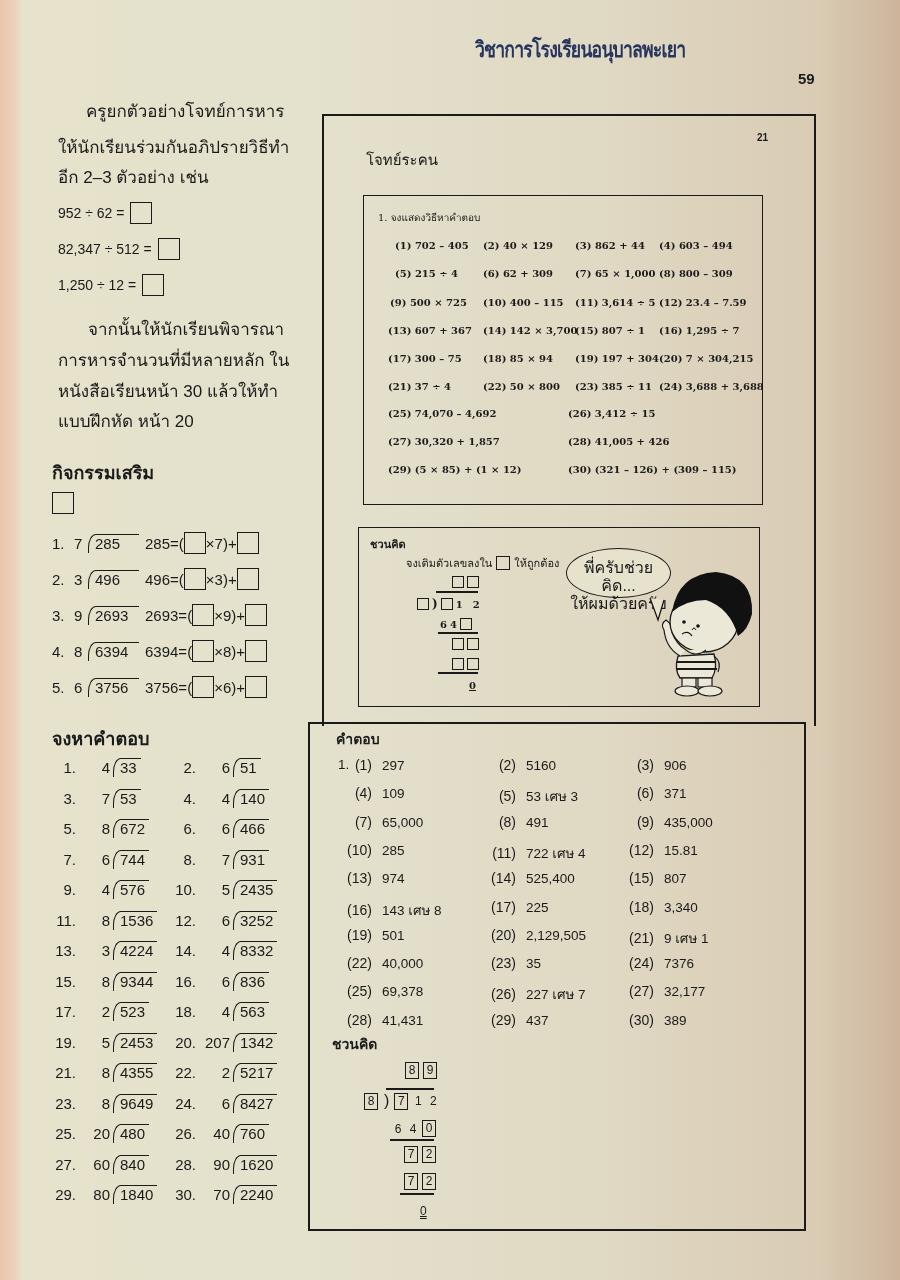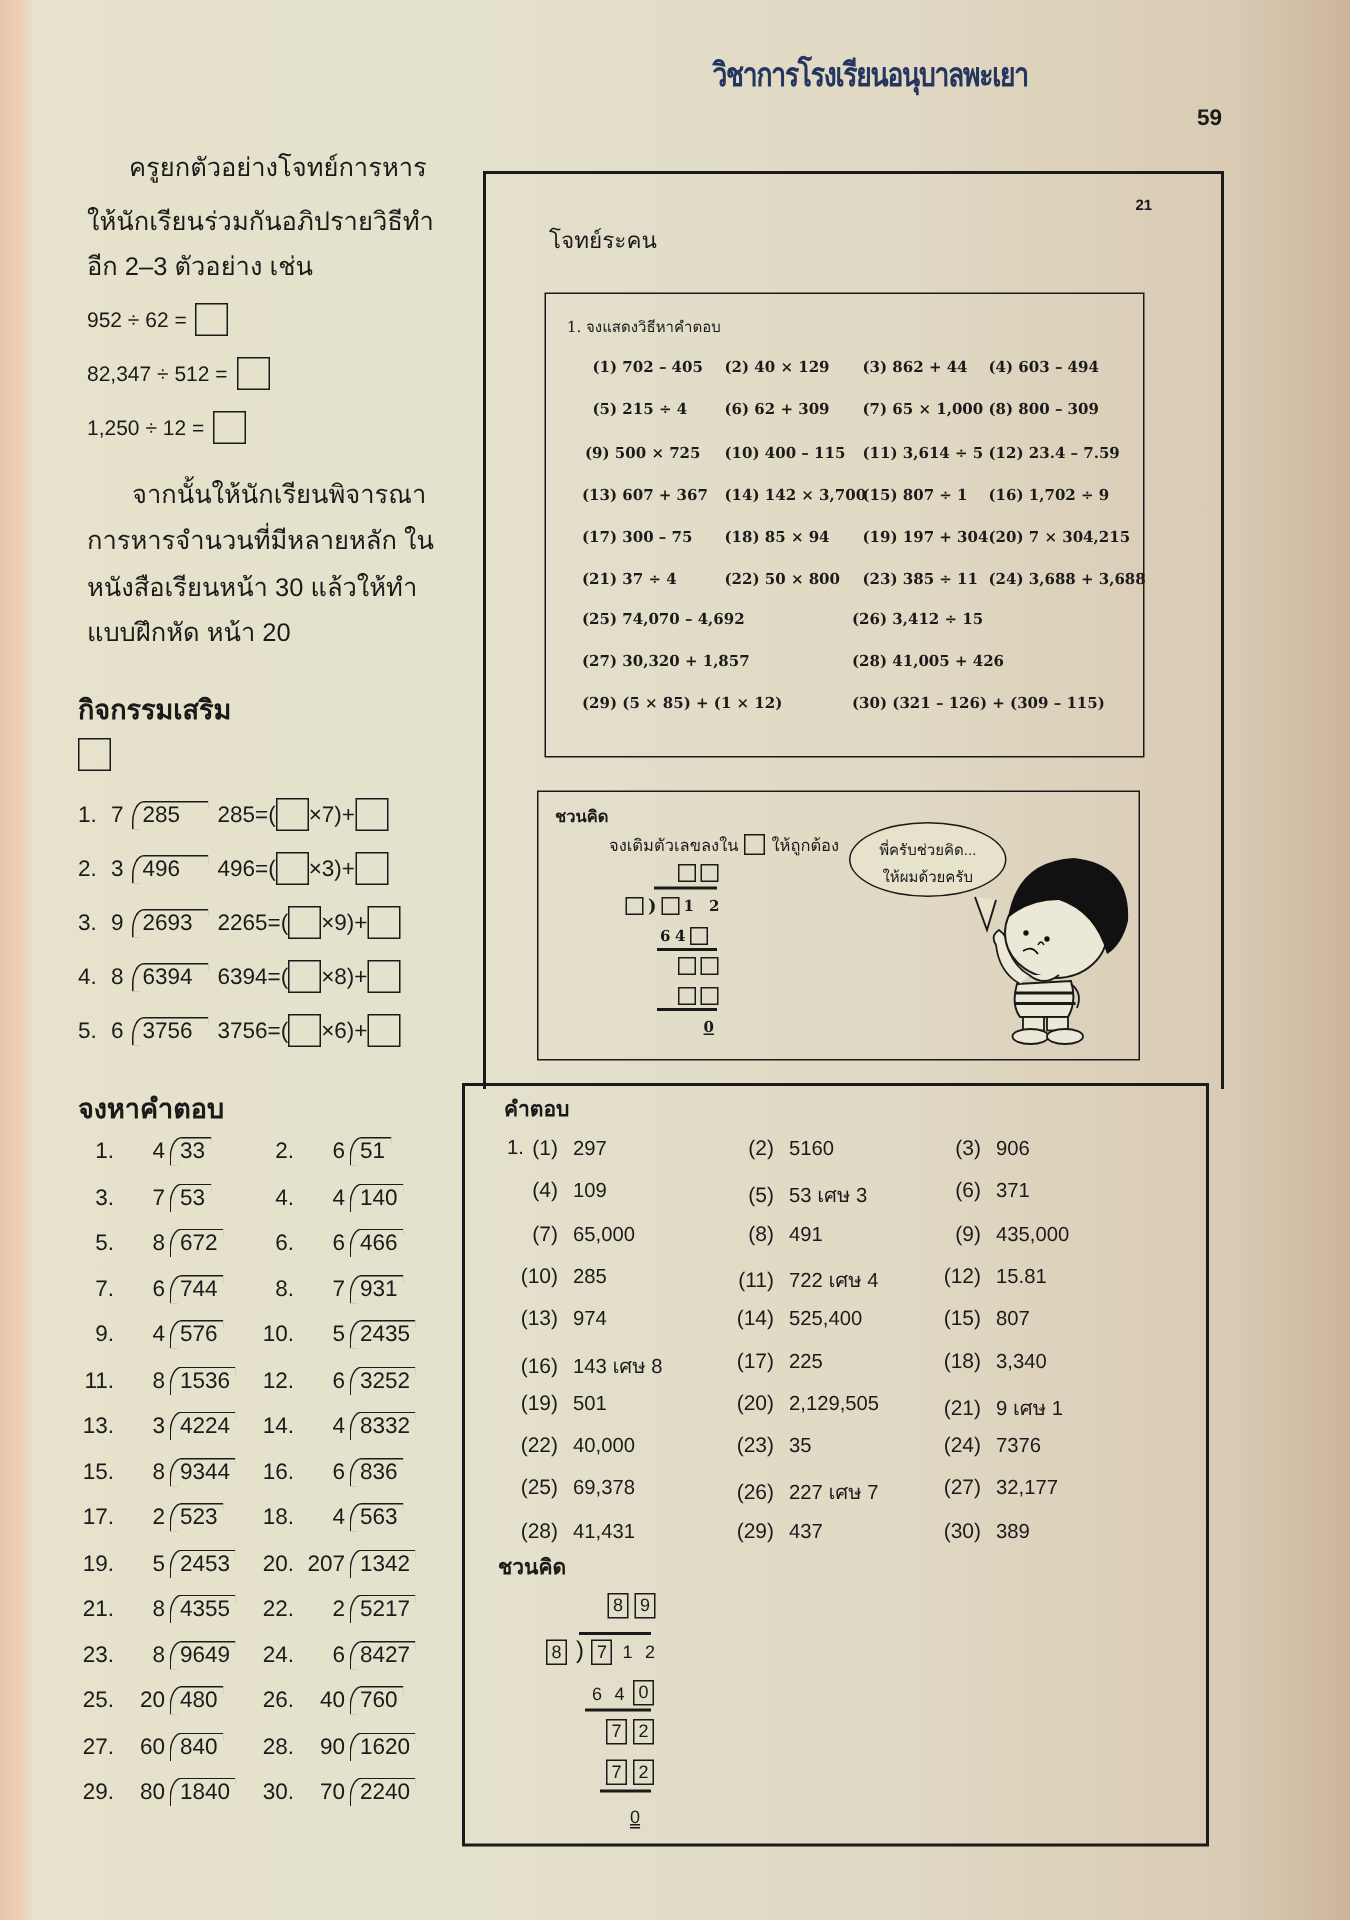--- a/index.html
+++ b/index.html
@@ -38,21 +38,21 @@
   .prob-head { left: 378px; top: 210px; font-size: 10px; font-family: "DejaVu Serif", serif; }
   .prob { position: absolute; font-size: 10px; font-weight: bold; font-family: "DejaVu Serif", serif; white-space: nowrap; }
 
   .think-box { left: 358px; top: 527px; width: 400px; height: 178px; border: 1.5px solid #1a1a1a; }
   .think-title { left: 370px; top: 535px; font-size: 11px; font-weight: bold; }
   .think-instr { left: 406px; top: 554px; font-size: 11px; display: flex; align-items: center; gap: 4px; white-space: nowrap; }
   .sm-sq { display: inline-block; width: 10px; height: 10px; border: 1.2px solid #1a1a1a; }
   .ld { position: absolute; font-size: 10px; font-weight: bold; font-family: "DejaVu Serif", serif; display: flex; gap: 3px; align-items: center; }
   .uline { position: absolute; height: 1.5px; background: #1a1a1a; }
 
-  .bubble { left: 566px; top: 548px; width: 105px; height: 50px; border: 1.5px solid #1a1a1a; border-radius: 50%; background: #e6e2cc; font-size: 10px; text-align: center; padding-top: 10px; box-sizing: border-box; line-height: 18px; }
+  .bubble { left: 566px; top: 548px; width: 105px; height: 50px; border: 1.5px solid #1a1a1a; border-radius: 50%; background: #e6e2cc; font-size: 16px; text-align: center; padding-top: 10px; box-sizing: border-box; line-height: 18px; }
 
   .ans-title { left: 336px; top: 728px; font-size: 14px; font-weight: bold; }
   .ans { position: absolute; font-size: 13.5px; white-space: nowrap; }
   .ans .lbl { display: inline-block; width: 32px; text-align: right; margin-right: 10px; font-size: 14px; }
   .think2-title { left: 332px; top: 1033px; font-size: 14px; font-weight: bold; }
   .bx { display: inline-block; width: 12px; height: 15px; border: 1.8px solid #1a1a1a; text-align: center; font-size: 12px; line-height: 15px; margin-right: 1px; }
   .ld2 { position: absolute; font-size: 12px; display: flex; align-items: center; gap: 3px; }
 </style>
 </head>
 <body>
@@ -108,21 +108,21 @@
         <span class="bracket" style="width:40px;">496</span>
         <span style="margin-left:6px;">496=(</span>
         <span class="sq sq-lg"></span>
         <span>×3)+</span>
         <span class="sq sq-lg"></span>
       </div>
       <div class="div-row" style="top:604px;">
         <span style="width:22px;">3.</span>
         <span style="width:14px;">9</span>
         <span class="bracket" style="width:40px;">2693</span>
-        <span style="margin-left:6px;">2265=(</span>
+        <span style="margin-left:6px;">2693=(</span>
         <span class="sq sq-lg"></span>
         <span>×9)+</span>
         <span class="sq sq-lg"></span>
       </div>
       <div class="div-row" style="top:640px;">
         <span style="width:22px;">4.</span>
         <span style="width:14px;">8</span>
         <span class="bracket" style="width:40px;">6394</span>
         <span style="margin-left:6px;">6394=(</span>
         <span class="sq sq-lg"></span>
@@ -310,21 +310,21 @@
     <div class="prob" style="left:483px; top:268px;">(6)  62 + 309</div>
     <div class="prob" style="left:575px; top:268px;">(7)  65 × 1,000</div>
     <div class="prob" style="left:659px; top:268px;">(8)  800 – 309</div>
     <div class="prob" style="left:390px; top:297px;">(9)  500 × 725</div>
     <div class="prob" style="left:483px; top:297px;">(10)  400 – 115</div>
     <div class="prob" style="left:575px; top:297px;">(11)  3,614 ÷ 5</div>
     <div class="prob" style="left:659px; top:297px;">(12)  23.4 – 7.59</div>
     <div class="prob" style="left:388px; top:325px;">(13)  607 + 367</div>
     <div class="prob" style="left:483px; top:325px;">(14)  142 × 3,700</div>
     <div class="prob" style="left:575px; top:325px;">(15)  807 ÷ 1</div>
-    <div class="prob" style="left:659px; top:325px;">(16)  1,702 ÷ 9</div>
+    <div class="prob" style="left:659px; top:325px;">(16)  1,295 ÷ 7</div>
     <div class="prob" style="left:388px; top:353px;">(17)  300 – 75</div>
     <div class="prob" style="left:483px; top:353px;">(18)  85 × 94</div>
     <div class="prob" style="left:575px; top:353px;">(19)  197 + 304</div>
     <div class="prob" style="left:659px; top:353px;">(20)  7 × 304,215</div>
     <div class="prob" style="left:388px; top:381px;">(21)  37 ÷ 4</div>
     <div class="prob" style="left:483px; top:381px;">(22)  50 × 800</div>
     <div class="prob" style="left:575px; top:381px;">(23)  385 ÷ 11</div>
     <div class="prob" style="left:659px; top:381px;">(24)  3,688 + 3,688</div>
     <div class="prob" style="left:388px; top:408px;">(25)  74,070 – 4,692</div>
     <div class="prob" style="left:568px; top:408px;">(26)  3,412 ÷ 15</div>

